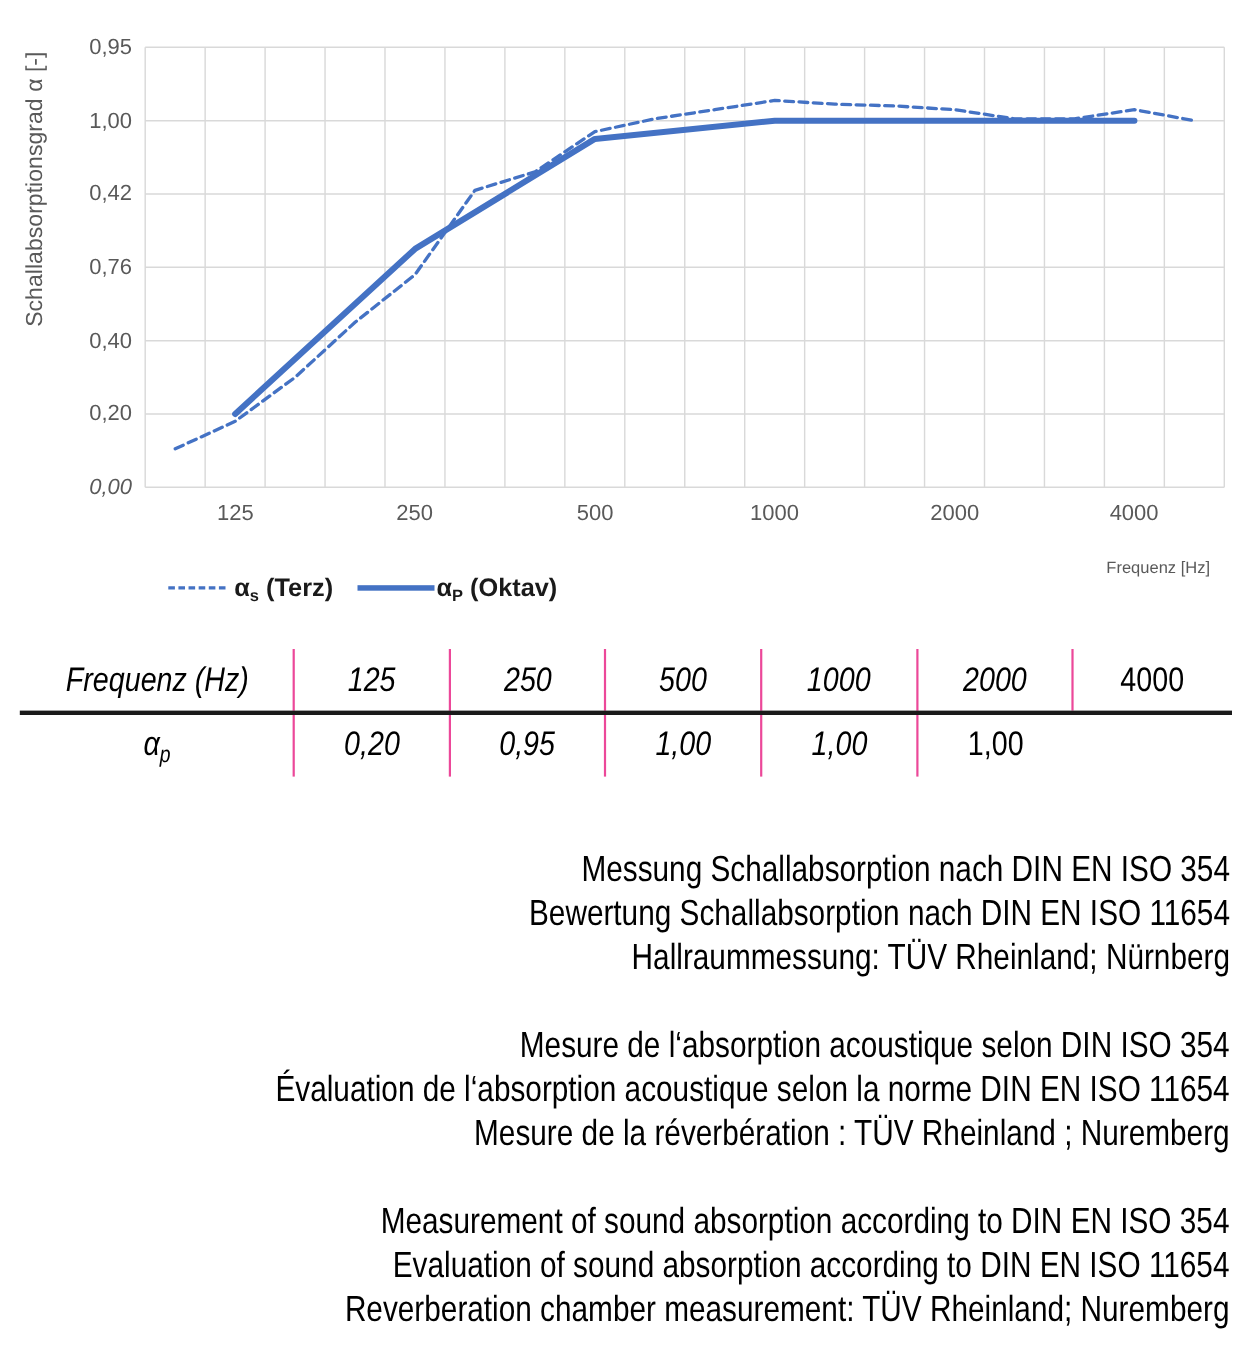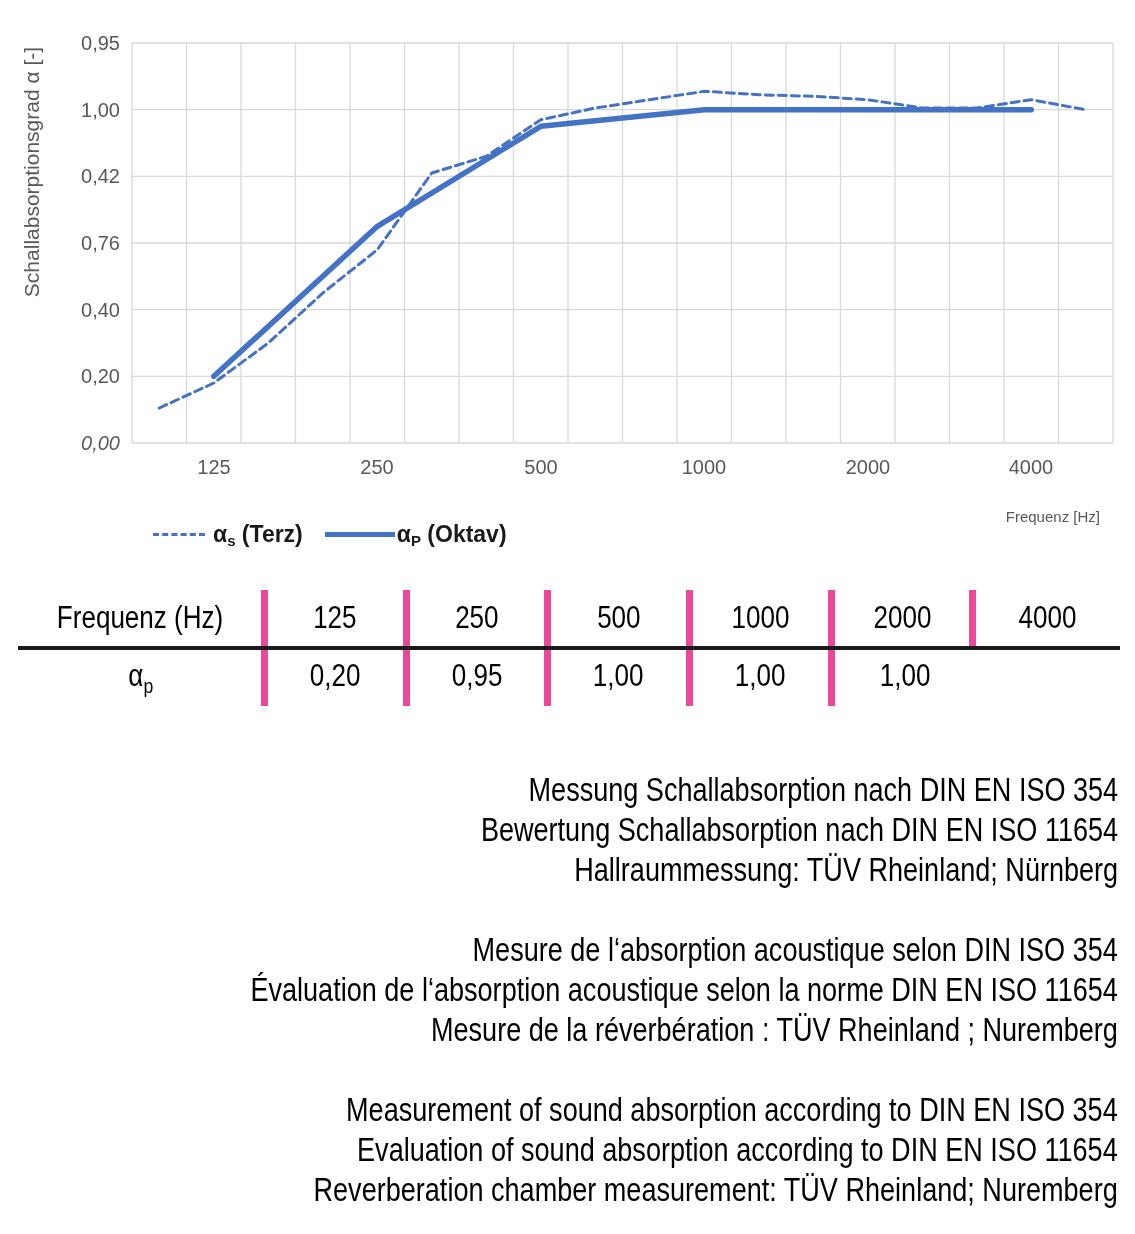--- a/index.html
+++ b/index.html
@@ -21,21 +21,21 @@
   .solid-sample{width:70px;height:5px;background:#4472C4;margin-right:2px;}
   .legend-item sub{font-size:15px;line-height:0;vertical-align:-4px;}
   .legend-item + .legend-item{margin-left:22px;}
   .x-axis-title{position:absolute;top:508px;right:35px;color:#595959;font-size:15px;}
 
   
   .freq-table{position:absolute;left:20px;top:590px;width:1098px;display:grid;
               grid-template-columns:248px repeat(6,1fr);grid-auto-rows:56px;}
   .freq-table .cell{display:flex;align-items:center;justify-content:center;
                     font-size:31px;color:#000;}
-  .freq-table .cell:not(.last){border-right:7px solid #ec4899;}
+  .freq-table .cell:not(.last){border-right:2px solid #ec4899;font-style:italic;}
   .freq-table .cell.vrow{height:60px;}
   .cell .cond{display:inline-block;transform:scaleX(0.84);transform-origin:center;white-space:nowrap;}
   .tbl-divider{position:absolute;left:-2px;top:56px;width:1102px;height:4px;background:#1a1a1a;}
   .row-label sub{font-size:21px;vertical-align:-7px;line-height:0;}
 
   
   .note{position:absolute;right:17px;text-align:right;font-size:33px;line-height:40px;color:#000;
         transform:scaleX(0.82);transform-origin:100% 50%;white-space:nowrap;}
   .note-de{top:770px;}
   .note-fr{top:930px;}

